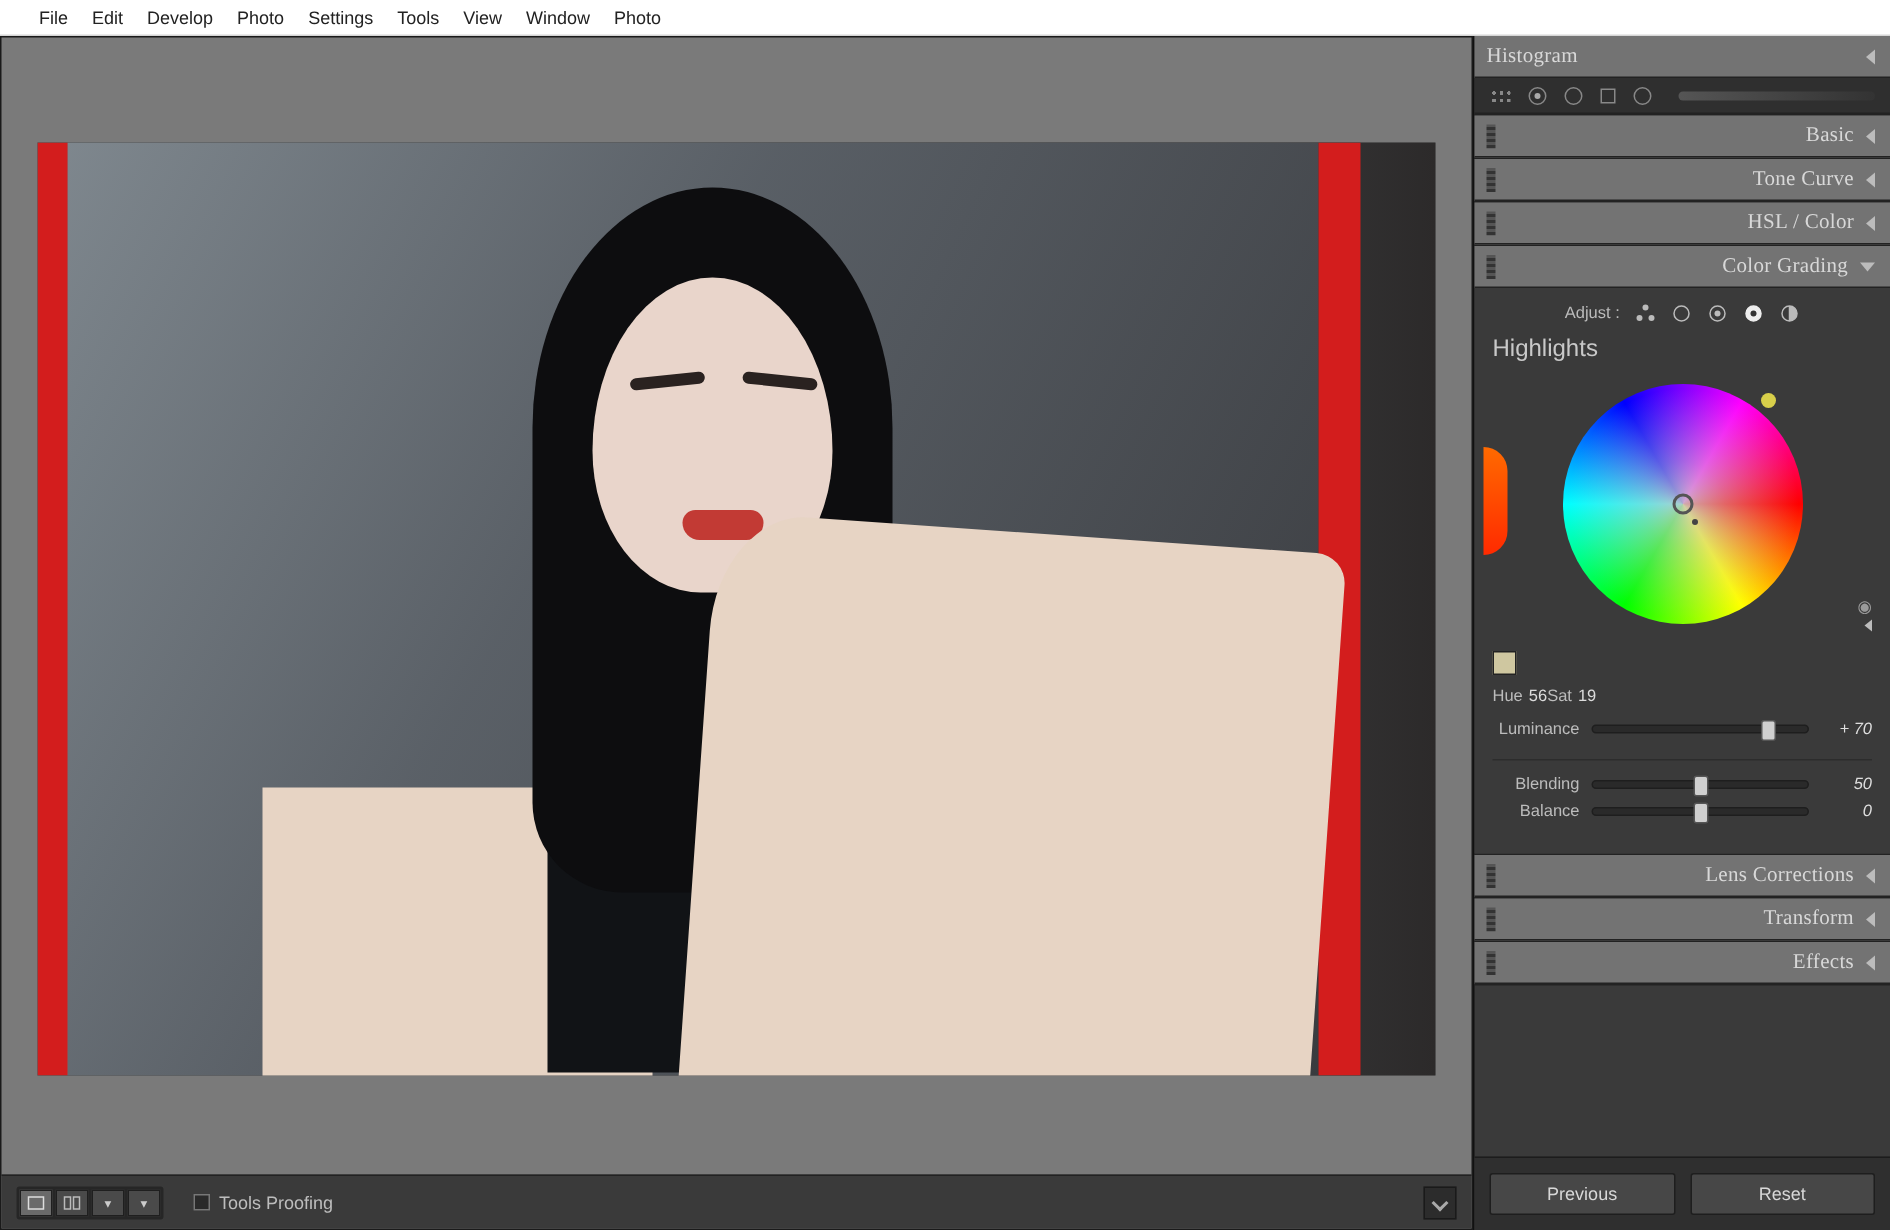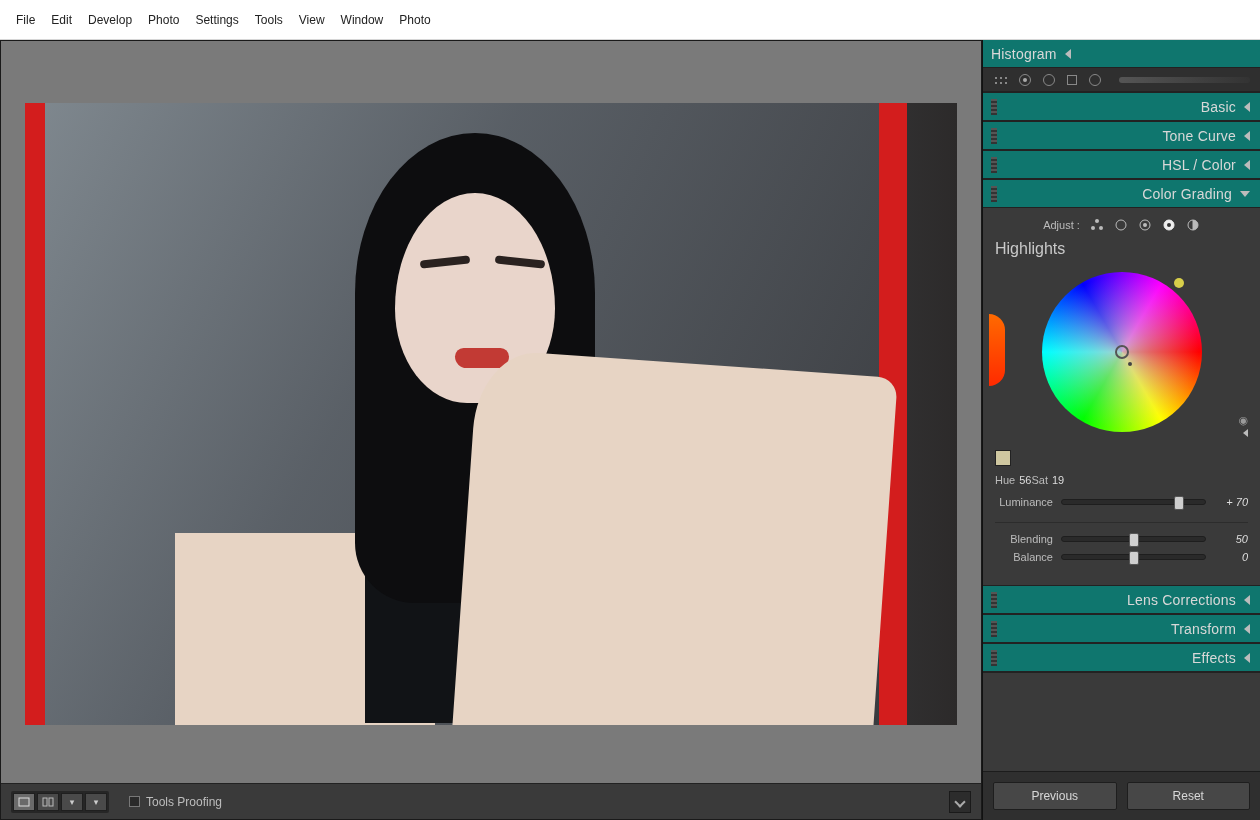--- a/index.html
+++ b/index.html
@@ -1,20 +1,20 @@
 <!DOCTYPE html>
 <html><head>
 <meta charset="utf-8">
 <style>
   * { box-sizing: border-box; margin: 0; padding: 0; }
   html, body { width: 1260px; height: 820px; overflow: hidden; font-family: "Segoe UI", Arial, sans-serif; }
   body { background:#1a1a1a; display:flex; flex-direction:column; }
 
   
-  .menubar { height:40px; background:#ffffff; border-bottom:1px solid #d6d6d6; display:flex; align-items:center; padding:0 8px; color:#222; font-size:12px; }
+  .menubar { height:24px; background:#ffffff; border-bottom:1px solid #d6d6d6; display:flex; align-items:center; padding:0 18px; color:#222; font-size:12px; }
   .menubar .menuitem { padding:2px 8px; cursor:default; }
 
   
   .workspace { flex:1; display:flex; background:#2b2b2b; }
   .canvas-area { flex:1; display:flex; flex-direction:column; background:#7a7a7a; position:relative; border:1px solid #1a1a1a; }
   .canvas-inner { flex:1; margin:16px 16px 0 16px; background:linear-gradient(#7a7a7a,#7a7a7a); display:flex; align-items:center; justify-content:center; }
   .photo { width:932px; height:622px; background:#3a3a3a; position:relative; overflow:hidden; }
   
   .photo .bg { position:absolute; inset:0; background:linear-gradient(90deg,#6d7378 0%, #4b4f53 60%, #2c2a2a 100%); }
   .photo .redbar-left { position:absolute; left:0; top:0; width:20px; height:100%; background:#d31d1d; }
@@ -34,21 +34,21 @@
   .view-toggles { display:flex; gap:2px; background:#262626; padding:2px; border-radius:2px; }
   .view-toggles .vt { width:22px; height:18px; background:#4a4a4a; border:1px solid #1f1f1f; display:flex; align-items:center; justify-content:center; font-size:9px; color:#ccc; }
   .view-toggles .vt.active { background:#6a6a6a; }
   .softproof { display:flex; align-items:center; gap:6px; margin-left:10px; }
   .softproof .chk { width:11px; height:11px; border:1px solid #777; background:#2a2a2a; }
   .canvas-bottom .dd { margin-left:auto; width:22px; height:22px; background:#2c2c2c; border:1px solid #1a1a1a; display:flex; align-items:center; justify-content:center; }
 
   
   .rightpanel { width:278px; background:#3a3a3a; border-left:1px solid #111; display:flex; flex-direction:column; color:#c9c9c9; font-size:12px; }
   .panel-section { border-bottom:1px solid #222; }
-  .panel-header { height:28px; display:flex; align-items:center; justify-content:flex-start; padding:0 10px 0 8px; gap:8px; background:#0f766e; border-bottom:1px solid #222; }
+  .panel-header { height:28px; display:flex; align-items:center; justify-content:space-between; padding:0 10px 0 8px; gap:8px; background:#737373; border-bottom:1px solid #222;font-family:Liberation Serif, serif; }
   .panel-header .title { color:#d8d8d8; font-size:14px; letter-spacing:.2px; }
   .tri { width:0; height:0; border-top:5px solid transparent; border-bottom:5px solid transparent; border-right:6px solid #bcbcbc; }
   .tri.down { border-right:none; border-left:5px solid transparent; border-right:5px solid transparent; border-top:6px solid #bcbcbc; border-bottom:none; width:0; height:0; }
   .panel-header .grip { width:6px; height:16px; background:repeating-linear-gradient(#555,#555 2px,#333 2px,#333 4px); margin-right:auto; }
 
   .hist-tools { height:24px; background:#2f2f2f; display:flex; align-items:center; gap:12px; padding:0 10px; border-bottom:1px solid #222; }
   .hist-tools .circle { width:12px; height:12px; border:1px solid #888; border-radius:50%; }
   .hist-tools .square { width:10px; height:10px; border:1px solid #888; }
   .hist-tools .dotrow { flex:1; height:6px; background:linear-gradient(90deg,#555,#333); border-radius:3px; margin-left:6px; }
   .dots6 { width:14px; height:10px; background:

